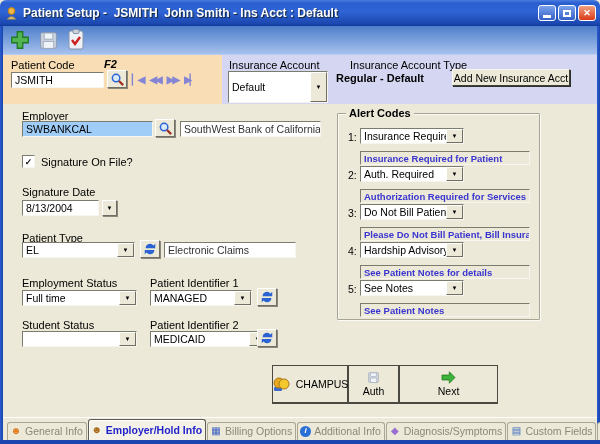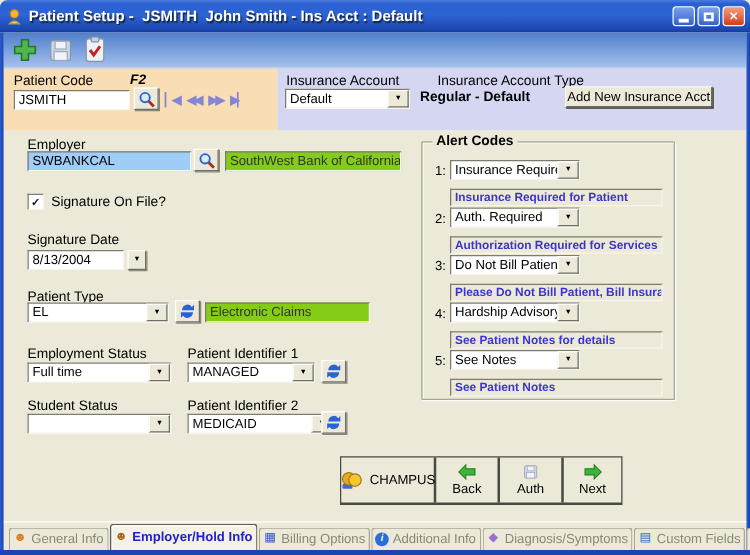--- a/index.html
+++ b/index.html
@@ -25,21 +25,21 @@
   
   .peach{position:absolute;left:3px;top:55px;width:219px;height:49px;background:#f8ddb5;}
   .lav{position:absolute;left:222px;top:55px;width:375px;height:49px;background:#d5d7f2;}
   .main{position:absolute;left:3px;top:104px;width:594px;height:313px;background:#ece9d8;}
   .lbl{position:absolute;font-size:11px;color:#000;white-space:nowrap;}
   .b{font-weight:bold;}
   .i{font-style:italic;}
   
   .fld{position:absolute;background:#fff;border:1px solid;border-color:#7b7b6e #f6f5ee #f6f5ee #7b7b6e;box-sizing:border-box;
     font-size:10.5px;padding:1px 3px;display:flex;align-items:center;overflow:hidden;white-space:nowrap;}
-  .ro{background:#84cc16;color:#333;}
+  .ro{background:#ffffff;color:#333;}
   .sel{background:#9fcdf8;}
   
   .combo{position:absolute;display:flex;box-sizing:border-box;border:1px solid;border-color:#7b7b6e #f6f5ee #f6f5ee #7b7b6e;background:#fff;}
   .cval{flex:1;font-size:10.5px;padding:1px 3px;overflow:hidden;white-space:nowrap;display:flex;align-items:center;}
   .cbtn{width:15px;background:#ece9d8;border:1px solid;border-color:#fff #716f64 #716f64 #fff;display:flex;align-items:center;justify-content:center;font-size:6px;color:#000;}
   .sqbtn{position:absolute;background:#ece9d8;border:1px solid;border-color:#fff #716f64 #716f64 #fff;box-shadow:1px 1px 0 #8a887c;
     display:flex;align-items:center;justify-content:center;box-sizing:border-box;}
   .pushbtn{position:absolute;background:#ece9d8;border:1px solid;border-color:#f6f5ee #40403a #40403a #f6f5ee;box-shadow:1px 1px 0 #30302c;
     font-size:10.5px;display:flex;align-items:center;justify-content:center;box-sizing:border-box;}
   .navrow{position:absolute;display:flex;gap:6px;}
@@ -142,21 +142,21 @@
       </span>
   </div>
   <div class="navrow" style="left:132px;top:74px;">
     <span class="nav">▏◀</span>
     <span class="nav">◀◀</span>
     <span class="nav">▶▶</span>
     <span class="nav">▶▏</span>
   </div>
 
   <span class="lbl" style="left:229px;top:59px;">Insurance Account</span>
-  <div class="combo" style="left:228px;top:71px;width:100px;height:16px;gap:38px;">
+  <div class="combo" style="left:228px;top:71px;width:100px;height:32px;gap:38px;">
     <span class="cval">Default</span>
     <span class="cbtn">▼</span>
   </div>
   <span class="lbl" style="left:350px;top:59px;">Insurance Account Type</span>
   <span class="lbl b" style="left:336px;top:72px;">Regular - Default</span>
   <div class="pushbtn" style="left:452px;top:69px;width:118px;height:17px;">Add New Insurance Acct</div>
 
   <div class="main"></div>
 
   <span class="lbl" style="left:22px;top:110px;">Employer</span>
@@ -278,28 +278,20 @@
           <svg width="20" height="17" viewBox="0 0 20 17">
             <rect x="2" y="11" width="8" height="4" rx="1" fill="#3c6cd0"></rect>
             <circle cx="7" cy="7" r="5" fill="#e8a820" stroke="#a87818"></circle>
             <circle cx="12" cy="8" r="5" fill="#f6c830" stroke="#a87818"></circle>
           </svg>
         </span>
       <span>CHAMPUS</span>
     </div>
     <div class="acell" style="width:49px;">
       <span>
-          <svg width="17" height="13" viewBox="0 0 20 16">
-            <path d="M9 1 L2 8 L9 15 V11 H18 V5 H9 Z" fill="#3cb43c" stroke="#1e7a1e"></path>
-          </svg>
-        </span>
-      <span>Back</span>
-    </div>
-    <div class="acell" style="width:49px;">
-      <span>
           <svg width="13" height="13" viewBox="0 0 24 24">
             <rect x="3" y="3" width="18" height="18" rx="2" fill="#d4d8e0" stroke="#8a94a6"></rect>
             <rect x="7" y="3.5" width="10" height="7" fill="#f0f3f8" stroke="#9aa6ba"></rect>
             <rect x="6" y="13" width="12" height="8" fill="#f0f3f8" stroke="#9aa6ba"></rect>
           </svg>
         </span>
       <span>Auth</span>
     </div>
     <div class="acell" style="flex:1;">
       <span>

